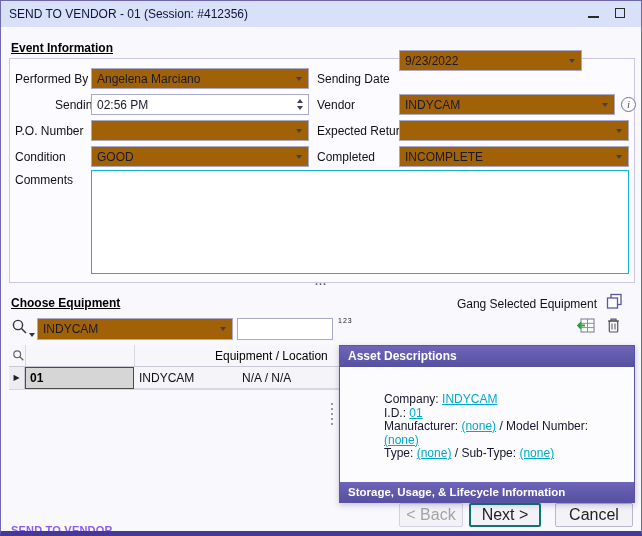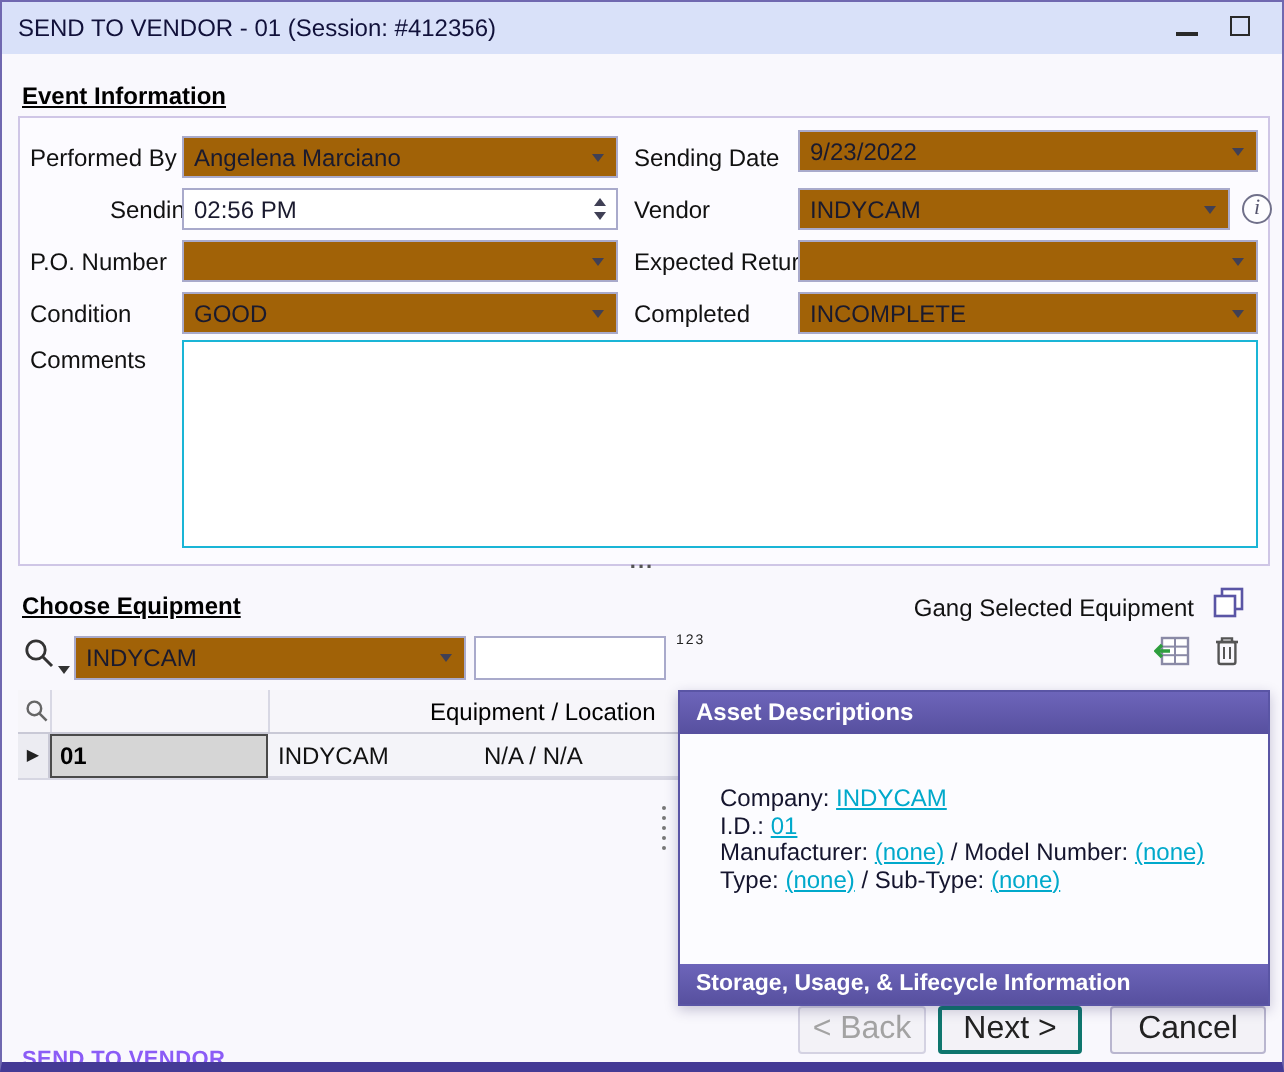--- a/index.html
+++ b/index.html
@@ -60,21 +60,21 @@
     border-right:1px solid #c9c9d6; font-size:8px; color:#222; text-align:center; line-height:22px; }
   .row-id-cell{ position:absolute; left:16px; top:0; width:109px; height:22px; background:#d6d6d6;
     border:1px solid #4a4a4a; font-weight:bold; color:#000; padding:3px 0 0 4px; }
   .row-name{ position:absolute; left:130px; top:4px; color:#111; }
   .row-loc{ position:absolute; left:233px; top:4px; color:#111; }
 
   .asset-panel{ position:absolute; left:338px; top:344px; width:296px; height:158px;
     background:#fcfcff; border:1px solid #5a55a5; box-shadow:0 2px 6px rgba(40,30,90,.25); z-index:5; }
   .purple-bar{ background:linear-gradient(#6d65ba,#57509f); color:#fff; font-weight:bold; padding-left:8px; }
   .asset-header{ height:21px; line-height:21px; }
-  .asset-body{ padding:26px 8px 0 20px; line-height:13.5px; color:#15152e; }
+  .asset-body{ padding:26px 8px 0 20px; line-height:13.5px; color:#15152e;margin-left:24px; }
   .asset-link{ color:#00a9cb; text-decoration:underline; cursor:pointer; }
   .storage-header{ position:absolute; left:0; right:0; bottom:0; height:20px; line-height:20px;
     font-size:11.5px; cursor:pointer; }
   .v-splitter{ position:absolute; left:330px; top:402px; display:flex; flex-direction:column; gap:3px;
     cursor:col-resize; z-index:6; }
   .v-splitter i{ width:2px; height:2px; background:#777; border-radius:50%; }
 
   .footer-title{ position:absolute; left:10px; top:523px; font-size:11px; font-weight:bold;
     color:#8b5cf6; letter-spacing:.2px; }
   .btn{ position:absolute; top:502px; height:24px; background:#f3f2f7; border:1px solid #b9b6cf;
@@ -98,21 +98,21 @@
 
   <div class="section-heading" style="left:10px; top:40px;">Event Information</div>
   <div class="groupbox"></div>
 
   <div class="field-label" style="left:14px; top:71px;">Performed By</div>
   <div class="combo" style="left:90px; top:67px; width:218px;">
     <span>Angelena Marciano</span>
     <span class="arrow"></span>
   </div>
   <div class="field-label" style="left:316px; top:71px;">Sending Date</div>
-  <div class="combo" style="left:398px; top:64px; width:230px;">
+  <div class="combo" style="left:398px; top:49px; width:183px;">
     <span>9/23/2022</span>
     <span class="arrow"></span>
   </div>
 
   <div class="field-label" style="left:14px; top:97px;margin-left:40px;">Sending Time</div>
   <div class="spinner-box" style="left:90px; top:93px; width:218px;">
     <span>02:56 PM</span>
     <span class="spin">
         <span class="up"></span>
         <span class="down"></span>

